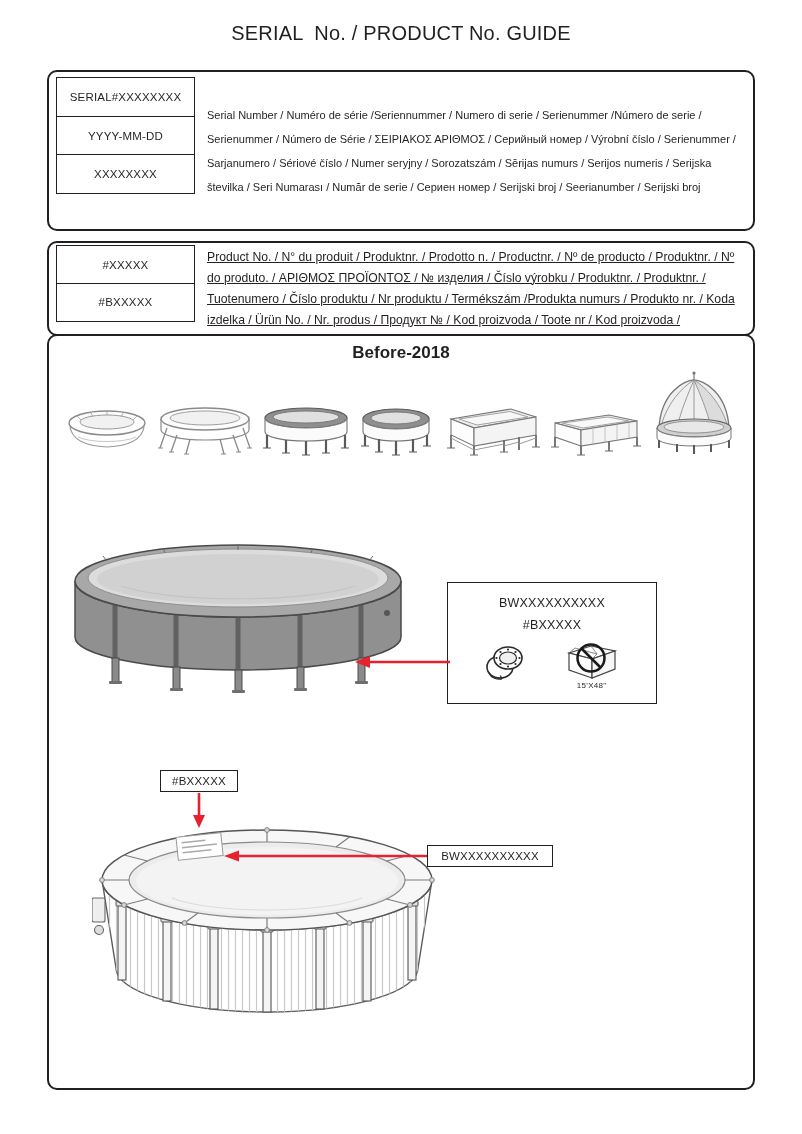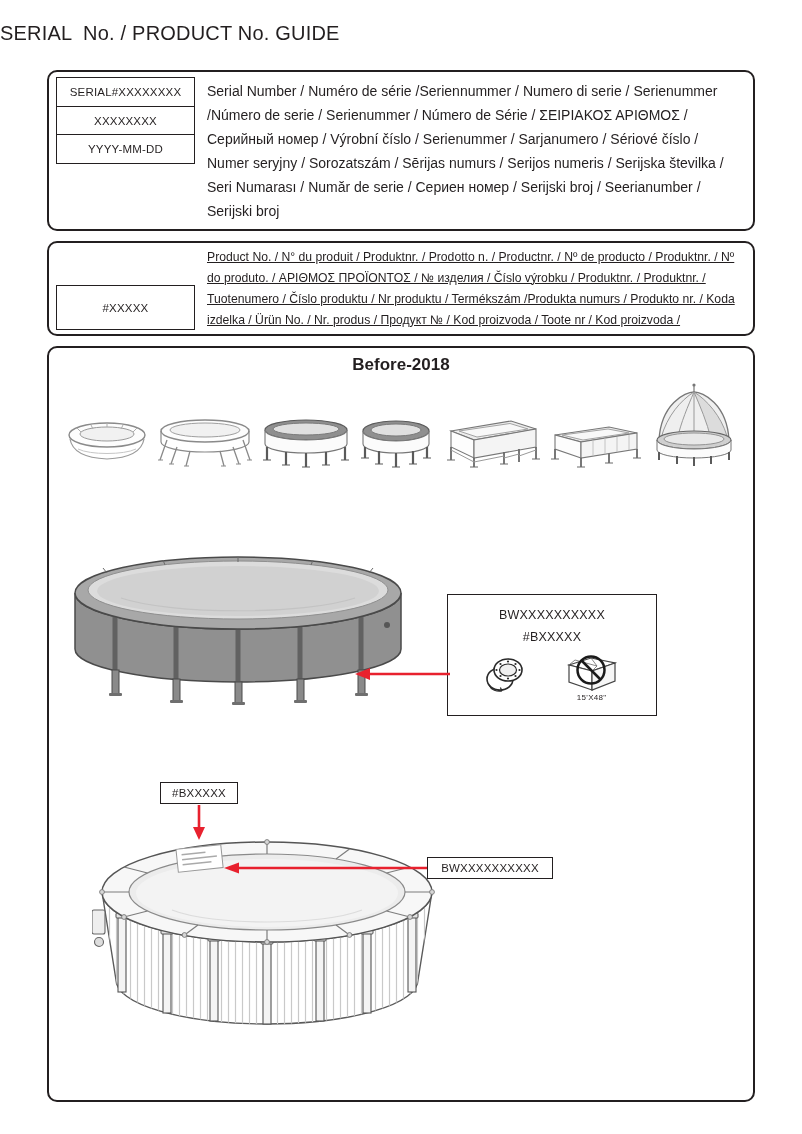--- a/index.html
+++ b/index.html
@@ -4,43 +4,43 @@
 <style>
   * { margin:0; padding:0; box-sizing:border-box; }
   html,body { background:#ffffff; }
   .page {
     position:relative; width:802px; height:1134px; margin:0 auto;
     background:#fff; font-family:"Liberation Sans", sans-serif; color:#231f20;
     overflow:hidden;
   }
   .page-title {
     position:absolute; top:22px; left:0; width:100%;
-    font-size:20px; font-weight:500; letter-spacing:.2px; white-space:pre;
+    text-align:center; font-size:20px; font-weight:500; letter-spacing:.2px; white-space:pre;
   }
   .panel {
     position:absolute; left:47px; width:708px; background:#fff;
     border:2px solid #231f20; border-radius:10px;
   }
   .panel.serial  { top:70px;  height:161px; }
   .panel.product { top:241px; height:95px;  }
-  .panel.before  { top:346px; height:756px; }
+  .panel.before  { top:334px; height:756px; }
 
   .code-col { position:absolute; left:7px; top:5px; width:139px; }
   .code-cell {
-    height:30px; margin-top:-1.5px; border:1.5px solid #231f20; background:#fff;
+    height:40px; margin-top:-1.5px; border:1.5px solid #231f20; background:#fff;
     display:flex; align-items:center; justify-content:center;
     font-size:11.5px; letter-spacing:.2px;
   }
   .code-cell:first-child { margin-top:0; }
   .panel.product .code-col { top:2px; }
-  .panel.product .code-cell { height:45px;margin-top:40px; }
+  .panel.product .code-cell { height:39px; }
 
   .desc {
     position:absolute; left:158px; right:10px; top:50%; transform:translateY(-50%);
-    font-size:14px; line-height:24px;
+    font-size:11px; line-height:24px;
   }
   .panel.product .desc { font-size:12.2px; line-height:21px;text-decoration:underline; }
 
   .before-title { position:absolute; top:7px; left:0; width:100%; text-align:center; font-size:17px; font-weight:bold; }
 
   .icons-row {
     position:absolute; top:30px; left:16px; right:16px; height:90px;
     display:flex; justify-content:space-between; align-items:flex-end;
   }
   .icons-row svg { display:block; }
@@ -75,22 +75,22 @@
 </head>
 <body>
 
 <div class="page">
 
   <h1 class="page-title">SERIAL  No. / PRODUCT No. GUIDE</h1>
 
   <section class="panel serial">
     <div class="code-col">
       <div class="code-cell">SERIAL#XXXXXXXX</div>
+      <div class="code-cell">YYYY-MM-DD</div>
       <div class="code-cell">XXXXXXXX</div>
-      <div class="code-cell">YYYY-MM-DD</div>
     </div>
     <p class="desc">Serial Number / Numéro de série /Seriennummer / Numero di serie / Serienummer /Número de serie / Serienummer / Número de Série / ΣΕΙΡΙΑΚΟΣ ΑΡΙΘΜΟΣ / Серийный номер / Výrobní číslo / Serienummer / Sarjanumero / Sériové číslo / Numer seryjny / Sorozatszám / Sērijas numurs / Serijos numeris / Serijska številka / Seri Numarası / Număr de serie / Сериен номер / Serijski broj / Seerianumber / Serijski broj</p>
   </section>
 
   <section class="panel product">
     <div class="code-col">
       <div class="code-cell">#XXXXX</div>
       <div class="code-cell">#BXXXXX</div>
     </div>
     <p class="desc">Product No. / N° du produit / Produktnr. / Prodotto n. / Productnr. / Nº de producto / Produktnr. / Nº do produto. / ΑΡΙΘΜΟΣ ΠΡΟΪΟΝΤΟΣ / № изделия / Číslo výrobku / Produktnr. / Produktnr. / Tuotenumero / Číslo produktu / Nr produktu / Termékszám /Produkta numurs / Produkto nr. / Koda izdelka / Ürün No. / Nr. produs / Продукт № / Kod proizvoda / Toote nr / Kod proizvoda /</p>

